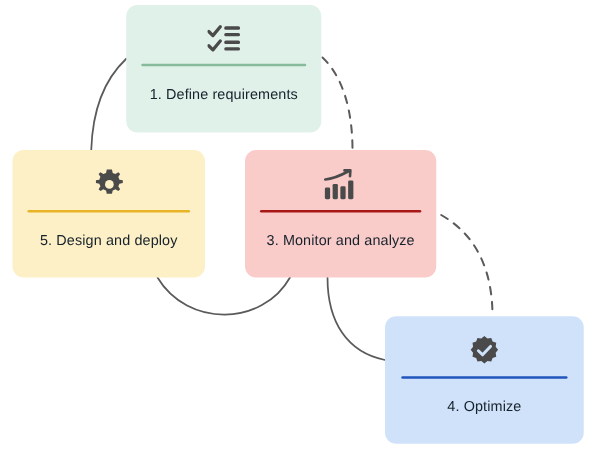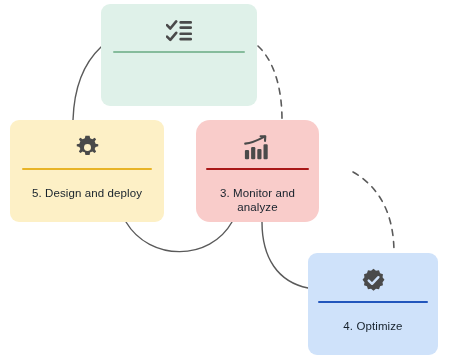--- a/index.html
+++ b/index.html
@@ -80,34 +80,33 @@
     background: #fdf0c6;
   }
   #card-design .card-icon { margin-top: 14px; height: 26px; }
   #card-design .card-divider { margin-top: 8px; background: #e8b426; }
   #card-design .card-label { margin-top: 16px; }
 
   
   #card-monitor {
     left: 196px;
     top: 120px;
-    width: 123px;
+    width: 153px;
     height: 102px;
     background: #f9ccca;
-    border-radius: 14px;
   }
   #card-monitor .card-icon { margin-top: 14px; height: 26px; }
   #card-monitor .card-divider { margin-top: 8px; background: #a91818; }
   #card-monitor .card-label { margin-top: 16px; }
 
   
   #card-optimize {
     left: 308px;
     top: 253px;
-    width: 130px;
+    width: 159px;
     height: 102px;
     background: #cfe2fa;
   }
   #card-optimize .card-icon { margin-top: 14px; height: 26px; }
   #card-optimize .card-divider { margin-top: 8px; background: #2256bc; }
   #card-optimize .card-label { margin-top: 16px; }
 </style>
 </head>
 <body>
 
@@ -131,20 +130,21 @@
       <svg width="27" height="24" viewBox="0 0 27 24" xmlns="http://www.w3.org/2000/svg">
         <path d="M1 7.2 L4.3 10.5 L10.2 3.4" fill="none" stroke="#4a4a4a" stroke-width="2.6" stroke-linecap="round" stroke-linejoin="round"></path>
         <path d="M1 18.6 L4.3 21.9 L10.2 14.8" fill="none" stroke="#4a4a4a" stroke-width="2.6" stroke-linecap="round" stroke-linejoin="round"></path>
         <rect x="13.4" y="3.0" width="12.6" height="2.7" rx="1.2" fill="#4a4a4a"></rect>
         <rect x="13.4" y="8.3" width="12.6" height="2.7" rx="1.2" fill="#4a4a4a"></rect>
         <rect x="13.4" y="14.4" width="12.6" height="2.7" rx="1.2" fill="#4a4a4a"></rect>
         <rect x="13.4" y="19.7" width="12.6" height="2.7" rx="1.2" fill="#4a4a4a"></rect>
       </svg>
     </div>
     <div class="card-divider"></div>
+    <div class="card-label">1. Define requirements</div>
   </div>
 
   <div class="card" id="card-design">
     <div class="card-icon">
       <svg width="25" height="25" viewBox="0 0 24 24" xmlns="http://www.w3.org/2000/svg">
         <path fill="#4a4a4a" d="M12 0.6 l2.0 0 0.55 2.6 a8.9 8.9 0 0 1 2.05 0.86 l2.25 -1.42 1.42 1.42 -1.42 2.25 a8.9 8.9 0 0 1 0.86 2.05 l2.6 0.55 0 2.0 -2.6 0.55 a8.9 8.9 0 0 1 -0.86 2.05 l1.42 2.25 -1.42 1.42 -2.25 -1.42 a8.9 8.9 0 0 1 -2.05 0.86 l-0.55 2.6 -2.0 0 -2.0 0 -0.55 -2.6 a8.9 8.9 0 0 1 -2.05 -0.86 l-2.25 1.42 -1.42 -1.42 1.42 -2.25 a8.9 8.9 0 0 1 -0.86 -2.05 l-2.6 -0.55 0 -2.0 2.6 -0.55 a8.9 8.9 0 0 1 0.86 -2.05 l-1.42 -2.25 1.42 -1.42 2.25 1.42 a8.9 8.9 0 0 1 2.05 -0.86 l0.55 -2.6 z"></path>
         <circle cx="12" cy="12" r="3.35" fill="#fdf0c6"></circle>
       </svg>
     </div>
     <div class="card-divider"></div>

